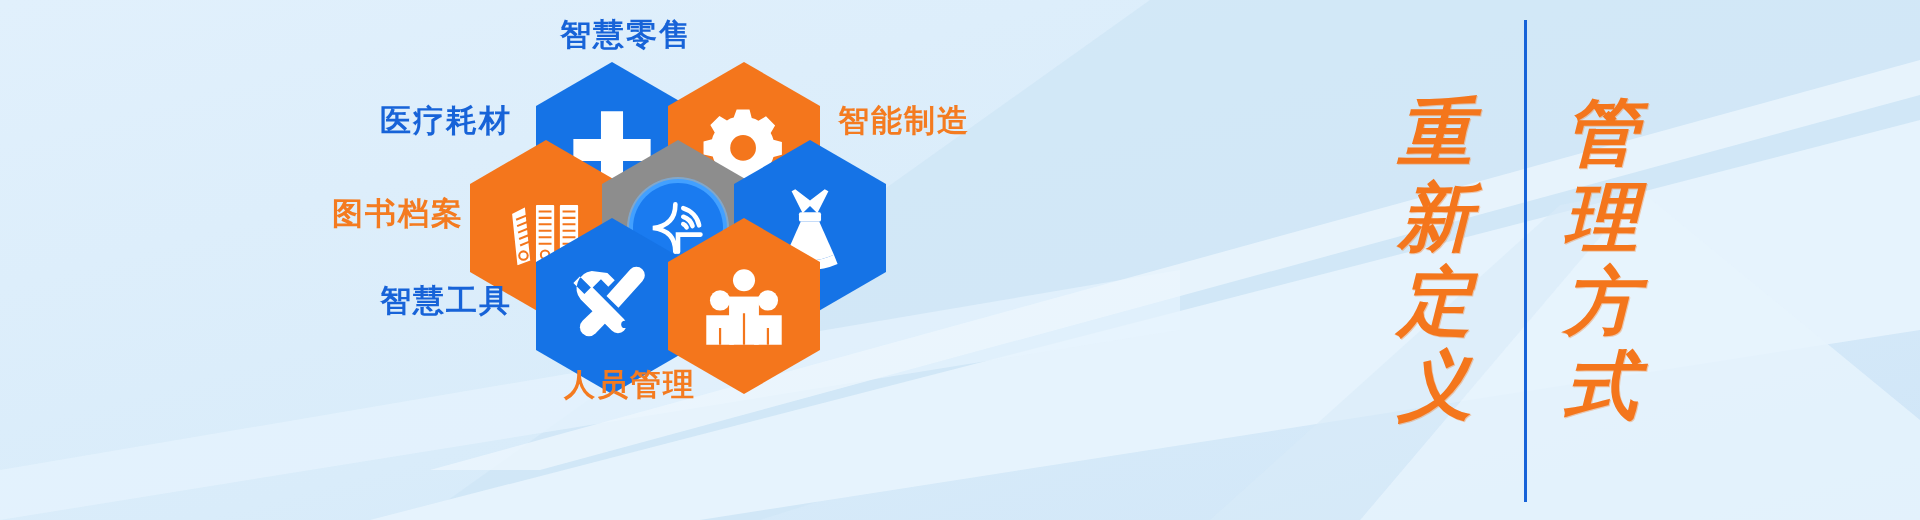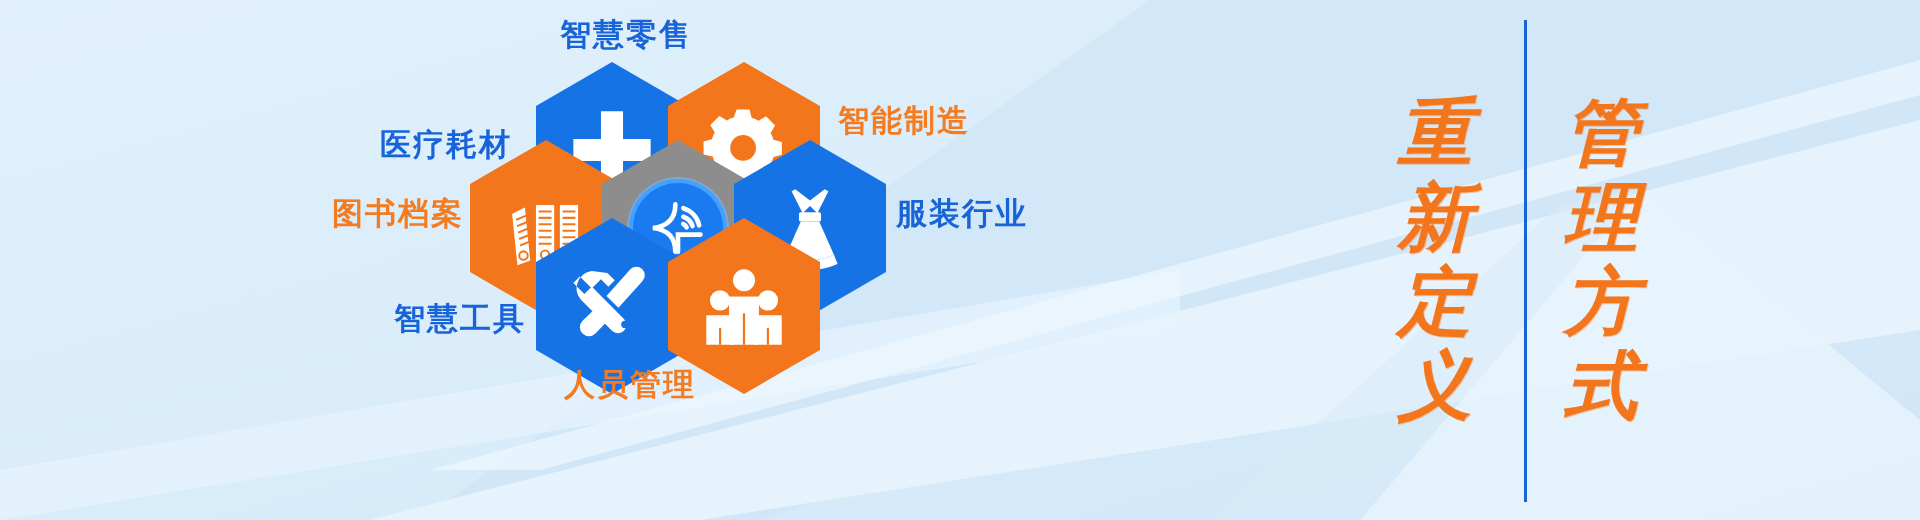--- a/index.html
+++ b/index.html
@@ -51,25 +51,25 @@
   
   .label{
     position:absolute;white-space:nowrap;
     font-size:31px;font-weight:700;letter-spacing:2px;
     font-family:"Liberation Sans","DejaVu Sans",sans-serif;
   }
   .label.blue{color:#1763d8;}
   .label.orange{color:#f47b20;}
 
   #lbl-retail    {left:130px; top:14px;}
-  #lbl-medical   {left:-50px; top:100px;margin-top:24px;}
+  #lbl-medical   {left:-50px; top:100px;}
   #lbl-manufact  {left:408px; top:100px;}
   #lbl-books     {left:-98px; top:193px;}
   #lbl-apparel   {left:466px; top:193px;}
-  #lbl-tools     {left:-50px; top:298px;margin-left:14px;}
+  #lbl-tools     {left:-50px; top:280px;}
   #lbl-people    {left:408px; top:286px;}
   #lbl-logistics {left:134px; top:364px;}
 
   
   #calligraphy{
     position:absolute;left:1380px;top:0;width:300px;height:520px;
   }
   .vcol{
     position:absolute;top:0;height:520px;width:110px;
     display:flex;flex-direction:column;align-items:center;justify-content:center;
@@ -224,21 +224,20 @@
             <path d="M50 58 V92"></path>
             <path d="M76 74 V92"></path>
         </g>
       </svg>
     </div>
 
     <div class="label blue" id="lbl-retail">智慧零售</div>
     <div class="label blue" id="lbl-medical">医疗耗材</div>
     <div class="label orange" id="lbl-manufact">智能制造</div>
     <div class="label orange" id="lbl-books">图书档案</div>
-    <div class="label blue" id="lbl-apparel">服装行业</div>
     <div class="label blue" id="lbl-tools">智慧工具</div>
     <div class="label orange" id="lbl-logistics">人员管理</div>
   </div>
 
   <div id="calligraphy">
     <div class="vcol" id="col-left">
       <span class="ch">重</span>
       <span class="ch">新</span>
       <span class="ch">定</span>
       <span class="ch">义</span>

